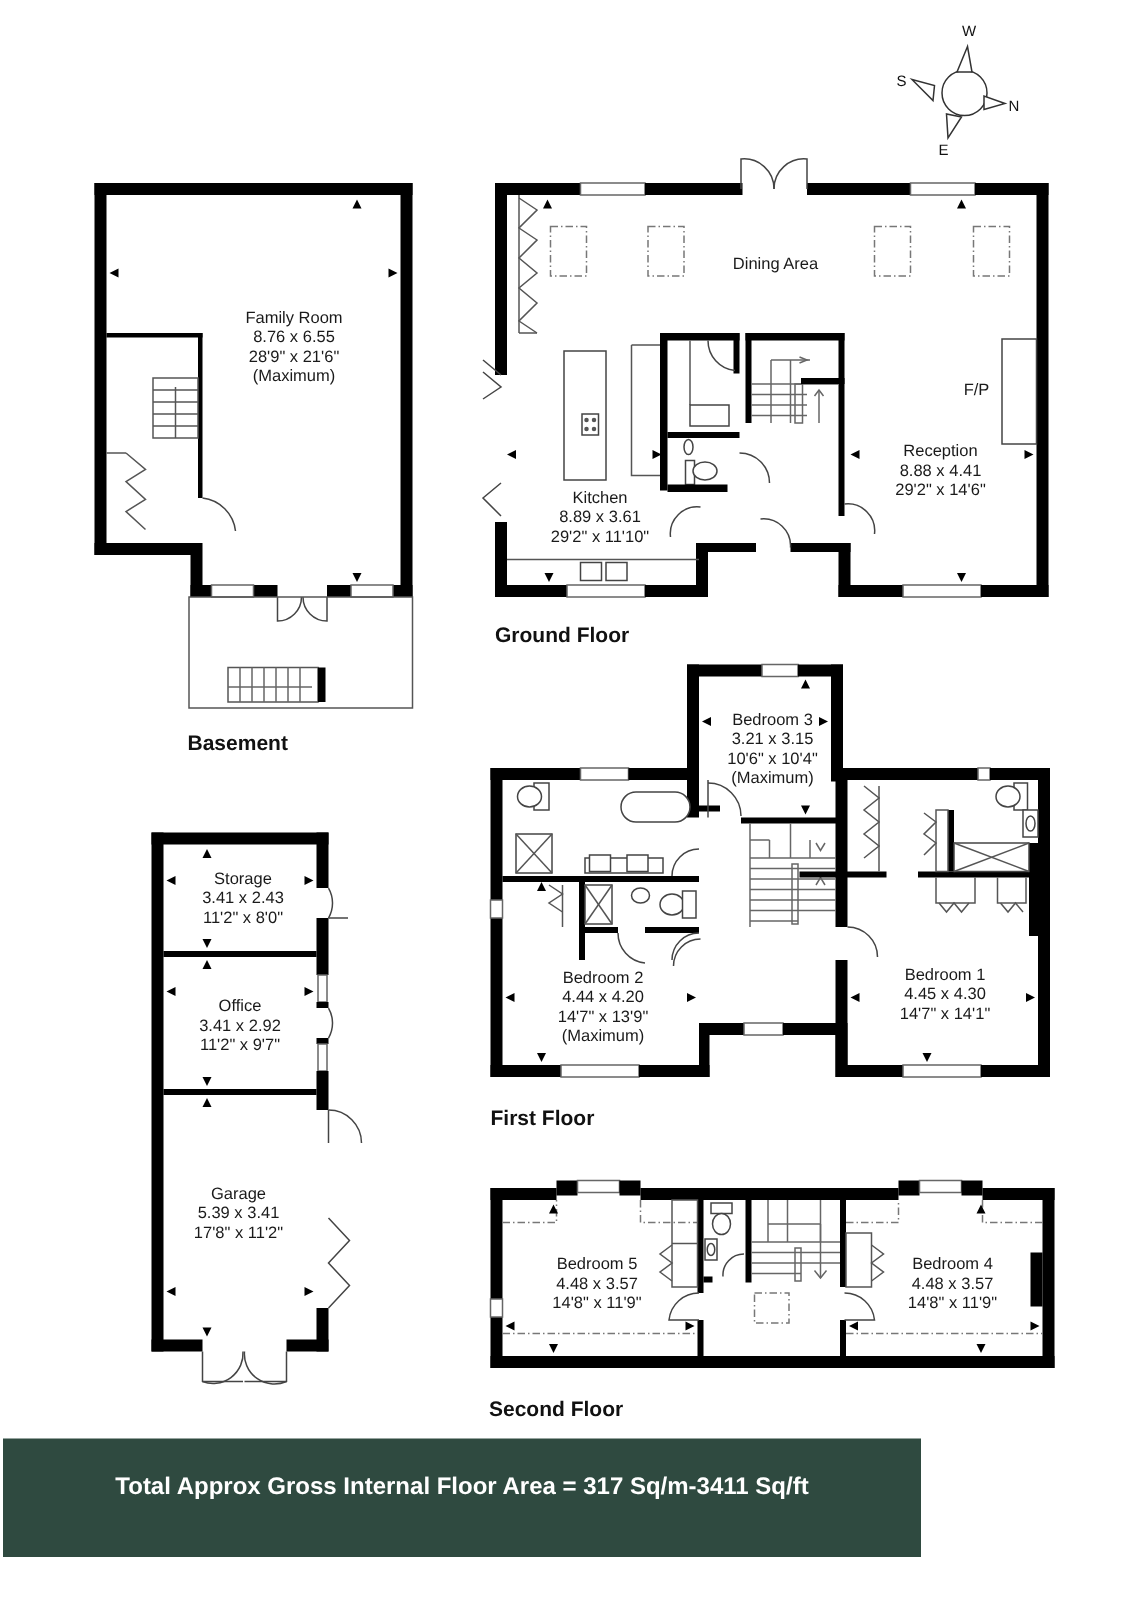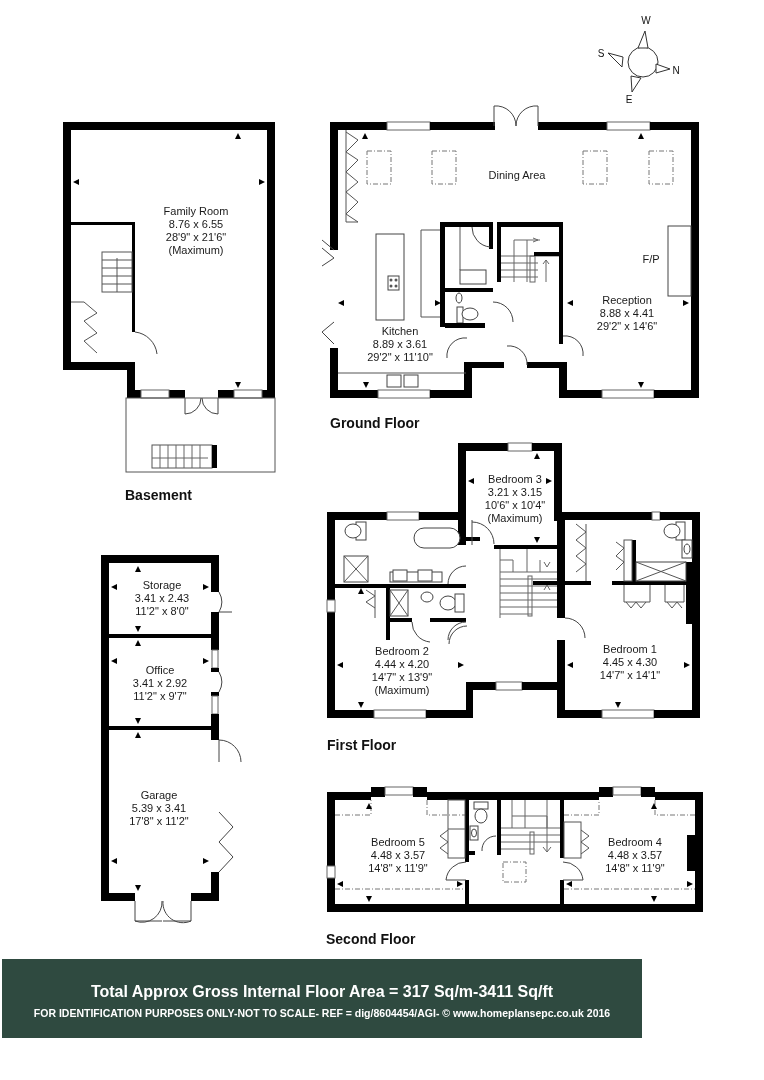--- a/index.html
+++ b/index.html
@@ -8,21 +8,21 @@
     #plan { position: absolute; left: 0; top: 0; width: 764px; height: 1080px; }
     .rl { font-family: "Liberation Sans", sans-serif; font-size: 11px; fill: #1a1a1a; text-anchor: middle; }
     .fl { font-family: "Liberation Sans", sans-serif; font-size: 14px; font-weight: bold; fill: #111; }
     .cl { font-family: "Liberation Sans", sans-serif; font-size: 10px; fill: #111; text-anchor: middle; }
     .wall { fill: #000; }
     .thin { stroke: #555; stroke-width: 1; fill: none; }
     .fix { stroke: #444; stroke-width: 1; fill: #fff; }
     .dash { stroke: #777; stroke-width: 1; fill: none; stroke-dasharray: 5 2 1 2; }
     .win { fill: #fff; stroke: #666; stroke-width: 1; }
     .door { stroke: #444; stroke-width: 1; fill: none; }
-    #footer { position: absolute; left: 2px; top: 959px; width: 612px; height: 79px; background: #2f4a40; padding-left: 28px; }
+    #footer { position: absolute; left: 2px; top: 959px; width: 612px; height: 79px; background: #2f4a40; }
     #footer .title { position: absolute; left: 0; right: 0; top: 24px; text-align: center;
                      color: #fff; font-weight: bold; font-size: 16px; font-family: "Liberation Sans", sans-serif; }
     #footer .sub { position: absolute; left: 0; right: 0; top: 48px; text-align: center;
                    color: #fff; font-weight: bold; font-size: 10.5px; font-family: "Liberation Sans", sans-serif; }
   </style>
 </head>
 <body>
 
 <svg id="plan" viewBox="0 0 764 1080" xmlns="http://www.w3.org/2000/svg">
 
@@ -453,14 +453,13 @@
     <text class="rl" x="160" y="687">3.41 x 2.92</text>
     <text class="rl" x="160" y="700">11'2" x 9'7"</text>
     <text class="rl" x="159" y="799">Garage</text>
     <text class="rl" x="159" y="812">5.39 x 3.41</text>
     <text class="rl" x="159" y="825">17'8" x 11'2"</text>
   </g>
 </svg>
 
 <div id="footer">
   <div class="title">Total Approx Gross Internal Floor Area = 317 Sq/m-3411 Sq/ft</div>
-  <div class="sub">FOR IDENTIFICATION PURPOSES ONLY-NOT TO SCALE- REF = dig/8604454/AGI- © www.homeplansepc.co.uk 2016</div>
 </div>
 
 </body></html>

